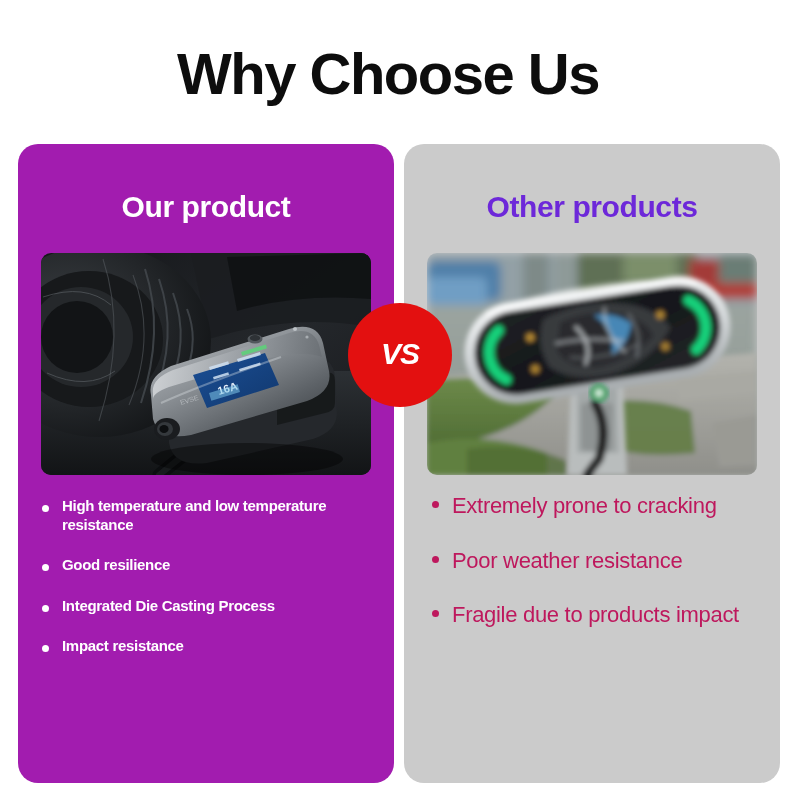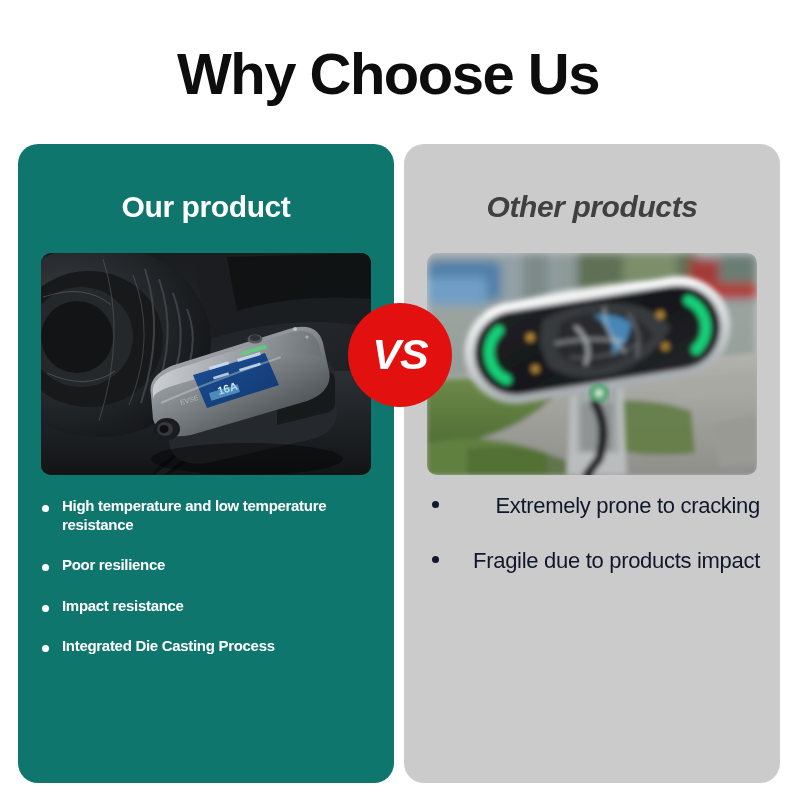--- a/index.html
+++ b/index.html
@@ -24,33 +24,33 @@
   }
 
   
   .panel {
     position:absolute;
     top:144px;
     width:376px;
     height:639px;
     border-radius:20px;
   }
-  #panel-ours   { left:18px;  background:#0f766e; }
+  #panel-ours   { left:18px;  background:#a21caf; }
   #panel-others { left:404px; background:#CBCBCB; }
 
   .panel-heading {
     position:absolute;
     top:46px; left:0; width:100%;
     text-align:center;
     font-size:30px;
     font-weight:bold;
     letter-spacing:-0.4px;
   }
   #panel-ours   .panel-heading { color:#ffffff; }
-  #panel-others .panel-heading { color:#404040;font-style:italic; }
+  #panel-others .panel-heading { color:#6d28d9; }
 
   
   .photo {
     position:absolute;
     top:109px; left:23px;
     width:330px; height:222px;
     border-radius:10px;
     overflow:hidden;
   }
 
@@ -74,43 +74,42 @@
     content:"";
     position:absolute;
     left:2px; top:9px;
     width:7px; height:7px;
     border-radius:50%;
     background:currentColor;
   }
   #panel-ours   .bullet { color:#ffffff; }
   #panel-others .bullets { top:348px; left:26px; width:330px; }
   #panel-others .bullet {
-    color:#0f172a;
+    color:#be185d;
     font-weight:normal;
     font-size:22px;
     margin-bottom:26px;
     line-height:1.3;
-    text-align:right;
   }
 
   
   #vs-badge {
     position:absolute;
     left:348px; top:303px;
     width:104px; height:104px;
     border-radius:50%;
     background:#E31010;
     display:flex;
     align-items:center;
     justify-content:center;
     z-index:10;
   }
   #vs-badge span {
     color:#ffffff;
-    font-size:43px;
+    font-size:30px;
     font-weight:bold;
     font-style:italic;
     letter-spacing:-1px;
     transform:translateY(-1px);
   }
 </style>
 </head>
 <body>
 
 <div id="page-title">Why Choose Us</div>
@@ -210,23 +209,23 @@
       <ellipse cx="124" cy="176" rx="8" ry="7" fill="#34383c"></ellipse>
       <ellipse cx="123" cy="176" rx="4.6" ry="4" fill="#0d0f11"></ellipse>
 
       <path d="M120 150 Q160 132 240 104" stroke="#e3e7ea" stroke-width="2" fill="none" opacity="0.35"></path>
       <ellipse cx="206" cy="206" rx="96" ry="16" fill="#000" opacity="0.4"></ellipse>
     </svg>
   </div>
 
   <ul class="bullets">
     <li class="bullet">High temperature and low temperature resistance</li>
-    <li class="bullet">Poor resilience</li>
+    <li class="bullet">Good resilience</li>
+    <li class="bullet">Integrated Die Casting Process</li>
     <li class="bullet">Impact resistance</li>
-    <li class="bullet">Integrated Die Casting Process</li>
   </ul>
 </div>
 
 <div class="panel" id="panel-others">
 
   <div class="panel-heading">Other products</div>
 
   <div class="photo">
     <svg width="330" height="222" viewBox="0 0 330 222" preserveAspectRatio="none">
       <defs>
@@ -319,19 +318,20 @@
 
       <g filter="url(#blurSoft)">
         <circle cx="172" cy="140" r="9" fill="#1f9d52"></circle>
         <circle cx="172" cy="140" r="4" fill="#d8efe0"></circle>
       </g>
     </svg>
   </div>
 
   <ul class="bullets">
     <li class="bullet">Extremely prone to cracking</li>
+    <li class="bullet">Poor weather resistance</li>
     <li class="bullet">Fragile due to products impact</li>
   </ul>
 </div>
 
 <div id="vs-badge">
   <span>VS</span>
 </div>
 
 </body></html>

